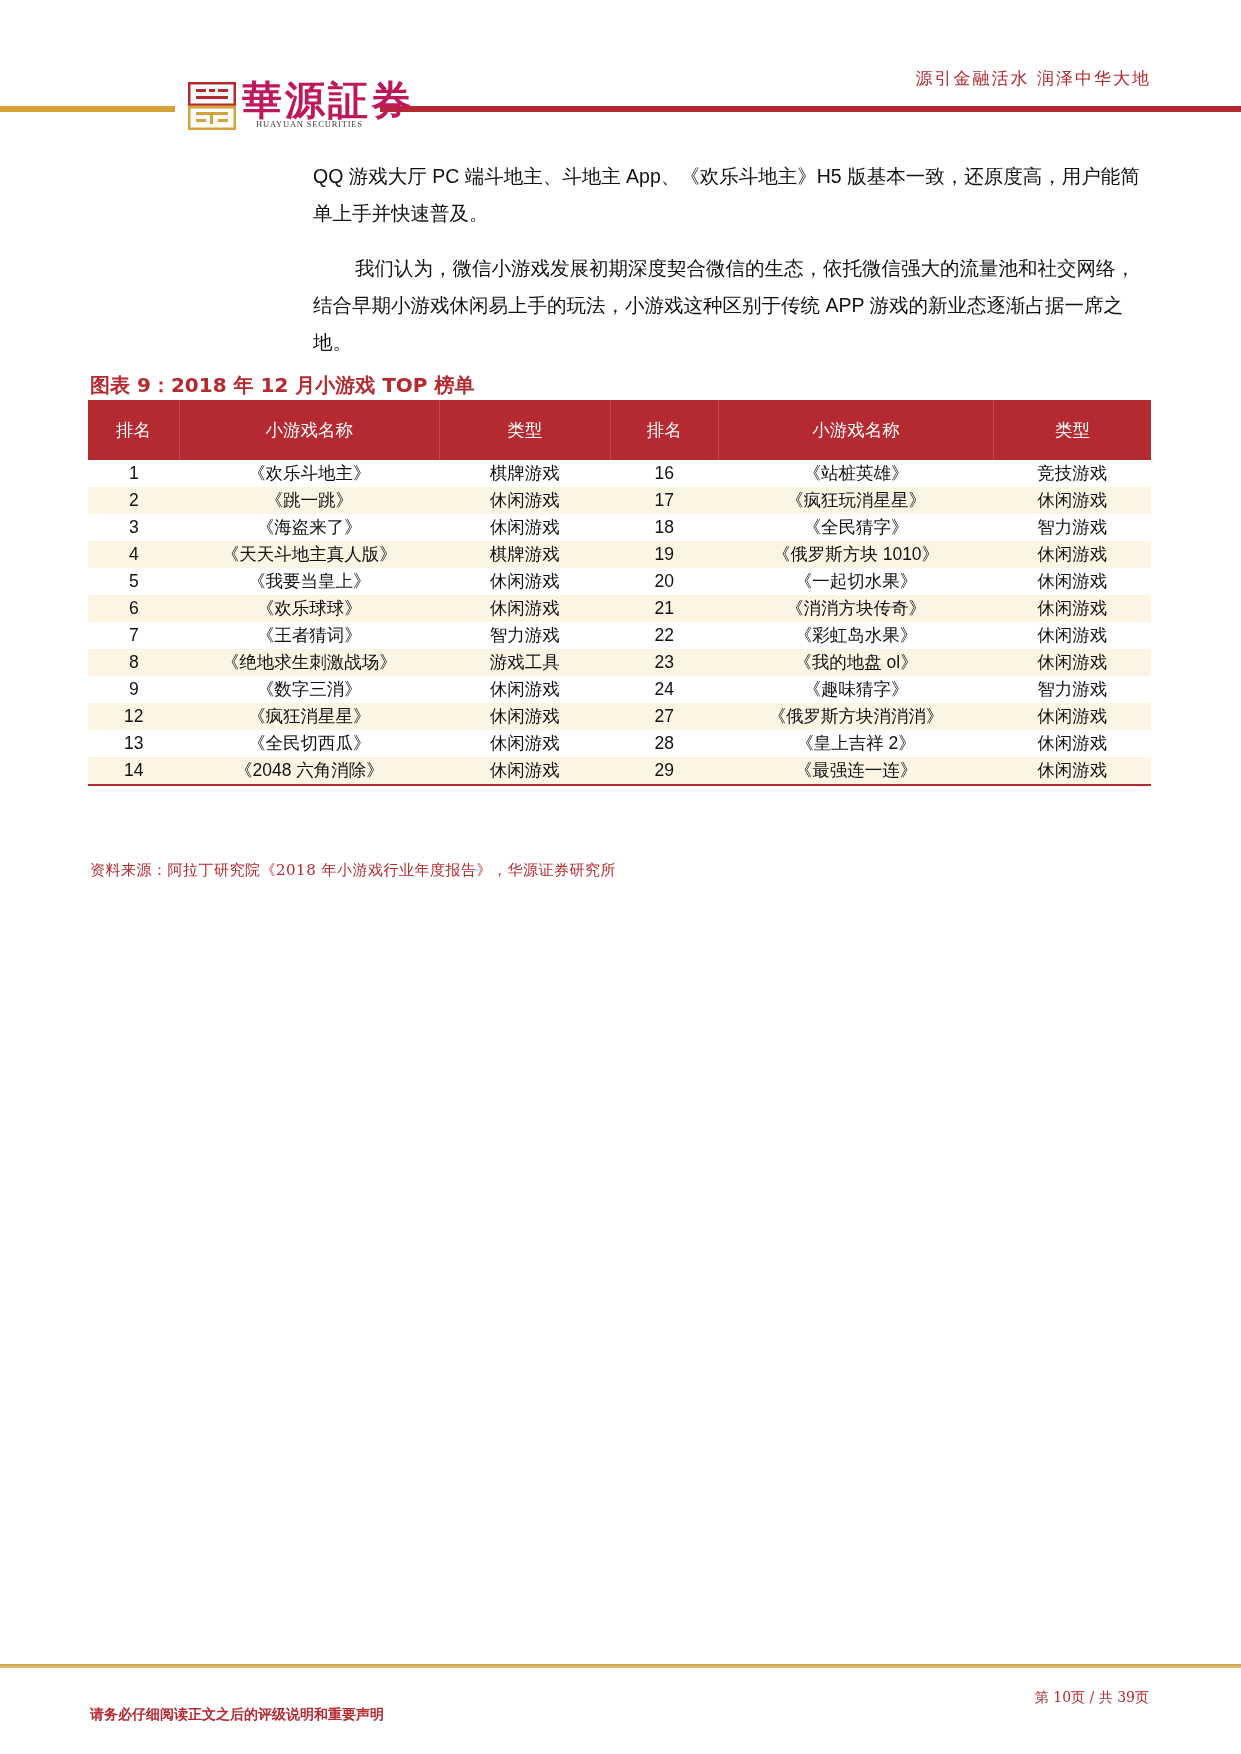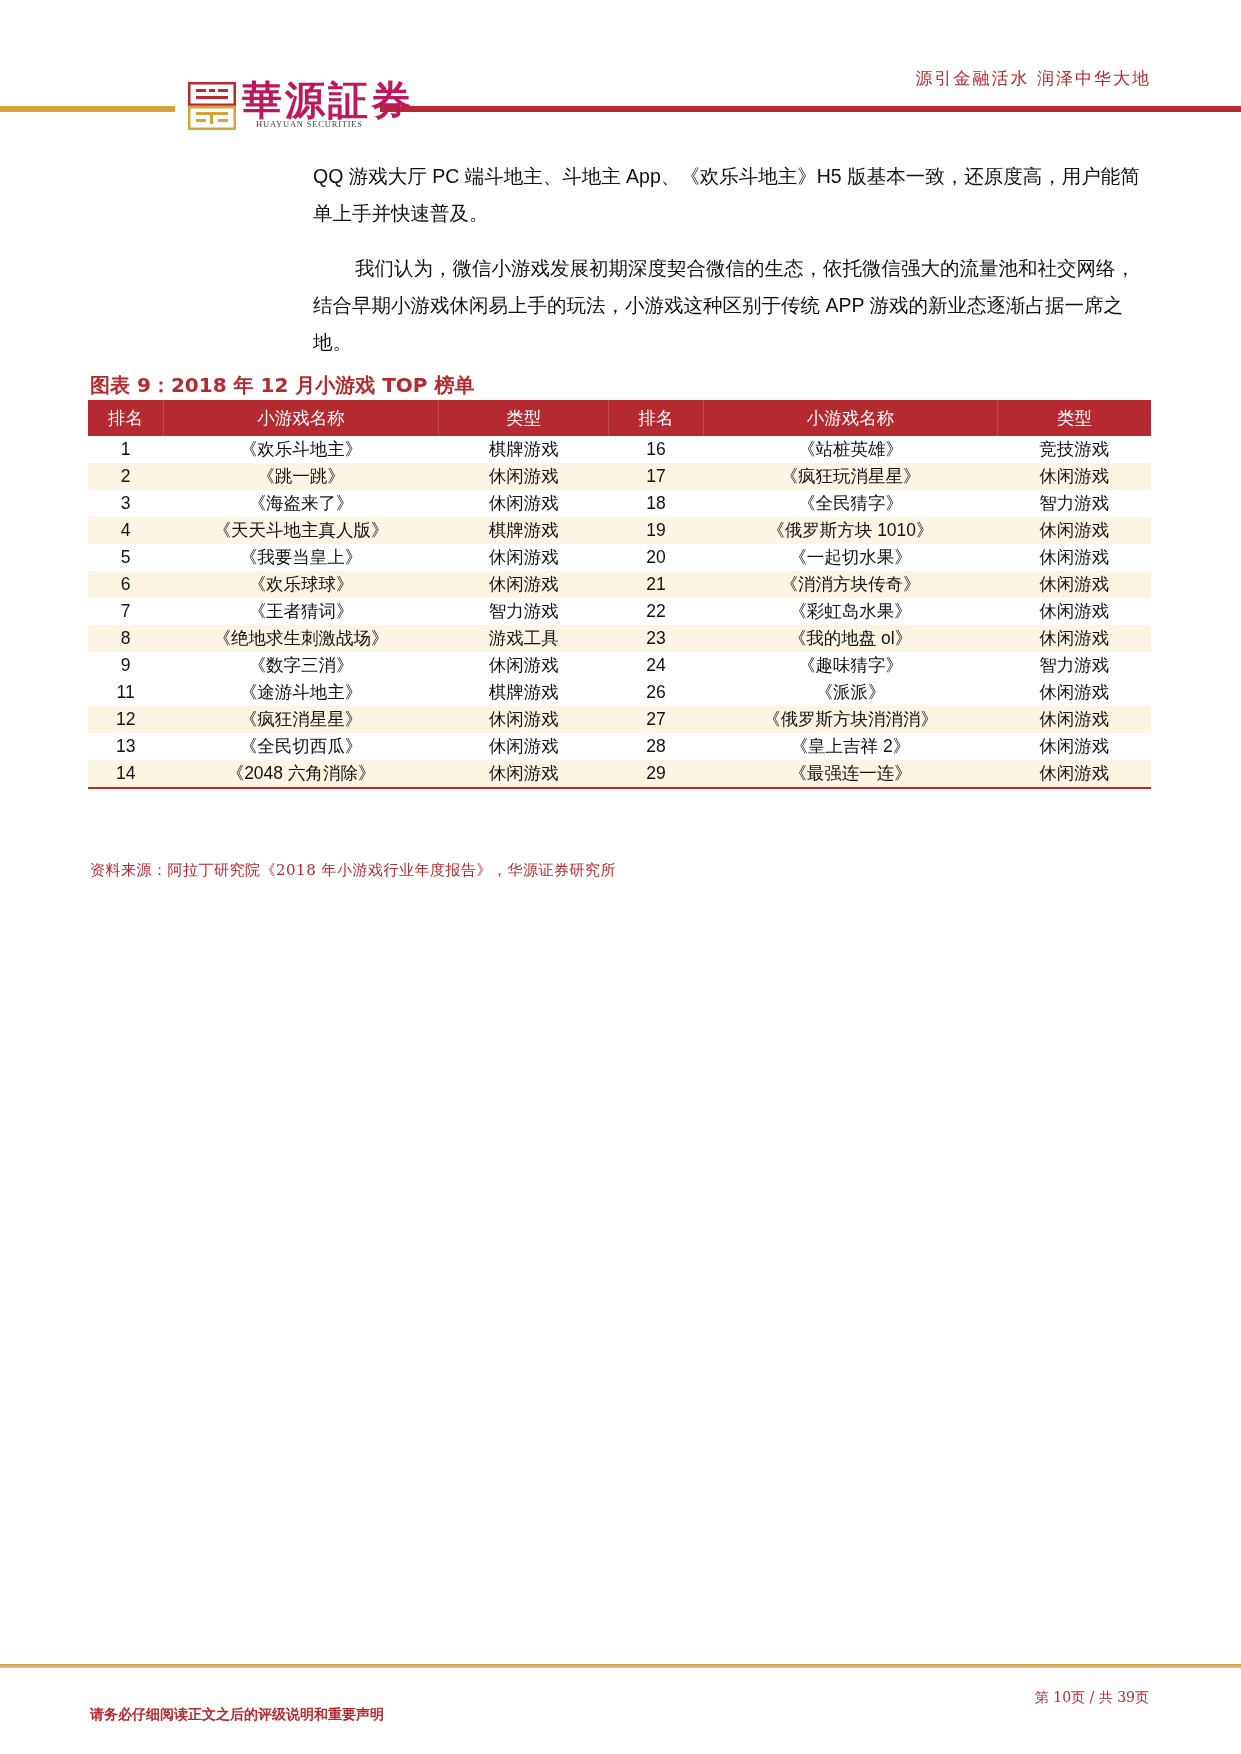--- a/index.html
+++ b/index.html
@@ -22,21 +22,21 @@
     .p1 { top: 158px; }
     .p2 { top: 250px; text-indent: 42px; }
 
     
     .fig-title { position: absolute; left: 90px; top: 372px; font-size: 20px; font-weight: bold; color: #b52a30;
                  font-family: "DejaVu Sans", sans-serif; }
 
     
     table.rank { position: absolute; left: 88px; top: 400px; width: 1063px; border-collapse: collapse;
                  font-size: 17.5px; }
-    table.rank th { background: #b52a30; color: #fff; font-weight: normal; height: 28px; padding: 4px;
+    table.rank th { background: #b52a30; color: #fff; font-weight: normal; height: 28px; padding: 16px;
                     border-right: 1px solid #c24a4f; }
     table.rank th:last-child { border-right: none; }
     table.rank td { height: 27px; padding: 0; text-align: center; line-height: 27px; }
     table.rank tr.alt td { background: #fdf5e4; }
     table.rank tr:last-child td { border-bottom: 2px solid #b52a30; }
     .c-rank { width: 70px; }
     .c-name { width: 280px; }
     .c-type { width: 170px; }
     .c-rank2 { width: 90px; }
     .c-name2 { width: 300px; }
@@ -156,28 +156,20 @@
         <td>休闲游戏</td>
       </tr>
       <tr>
         <td>9</td>
         <td>《数字三消》</td>
         <td>休闲游戏</td>
         <td>24</td>
         <td>《趣味猜字》</td>
         <td>智力游戏</td>
       </tr>
-      <tr>
-        <td>11</td>
-        <td>《途游斗地主》</td>
-        <td>棋牌游戏</td>
-        <td>26</td>
-        <td>《派派》</td>
-        <td>休闲游戏</td>
-      </tr>
       <tr class="alt">
         <td>12</td>
         <td>《疯狂消星星》</td>
         <td>休闲游戏</td>
         <td>27</td>
         <td>《俄罗斯方块消消消》</td>
         <td>休闲游戏</td>
       </tr>
       <tr>
         <td>13</td>

